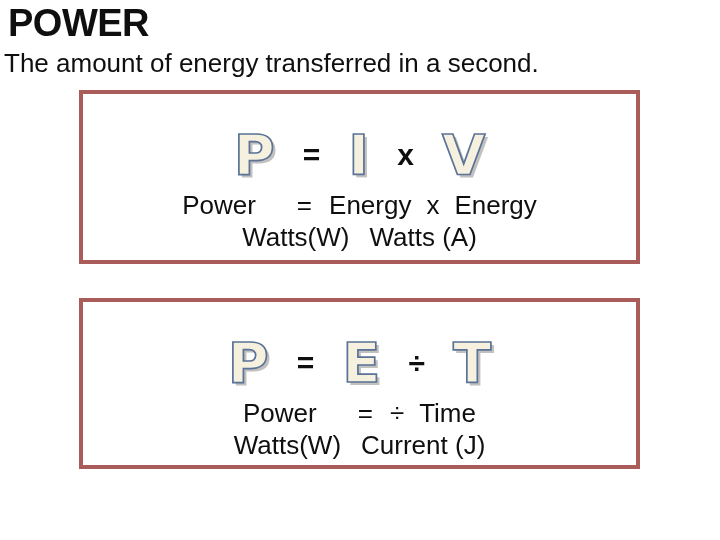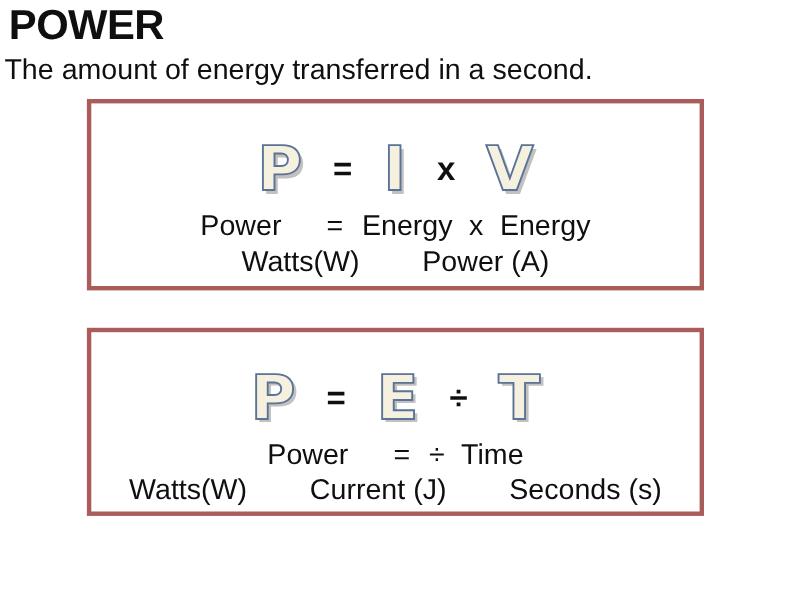--- a/index.html
+++ b/index.html
@@ -74,21 +74,21 @@
     margin-top: 7px;
     font-size: 26px;
     line-height: 28px;
     gap: 15px;
   }
   .row.words .eq { margin-left: 26px; margin-right: 2px; }
   .row.units {
     margin-top: 3px;
     font-size: 26px;
     line-height: 30px;
-    gap: 57px;
+    gap: 20px;
   }
 </style>
 </head>
 <body>
 
 <div class="slide">
 
   <div class="title">POWER</div>
   <div class="subtitle">The amount of energy transferred in a second.</div>
 
@@ -102,38 +102,37 @@
     </div>
     <div class="row words">
       <span>Power</span>
       <span class="eq">=</span>
       <span>Energy</span>
       <span>x</span>
       <span>Energy</span>
     </div>
     <div class="row units">
       <span>Watts(W)</span>
-      <span>Power (A)</span>
+      <span>Watts (A)</span>
     </div>
   </div>
 
   <div class="fbox box2">
     <div class="row formula">
       <span class="wa">P</span>
       <span class="fop">=</span>
       <span class="wa">E</span>
       <span class="fop">÷</span>
       <span class="wa">T</span>
     </div>
     <div class="row words">
       <span>Power</span>
       <span class="eq">=</span>
       <span>÷</span>
       <span>Time</span>
     </div>
     <div class="row units">
       <span>Watts(W)</span>
       <span>Current (J)</span>
-      <span>Seconds (s)</span>
     </div>
   </div>
 
 </div>
 
 </body></html>

